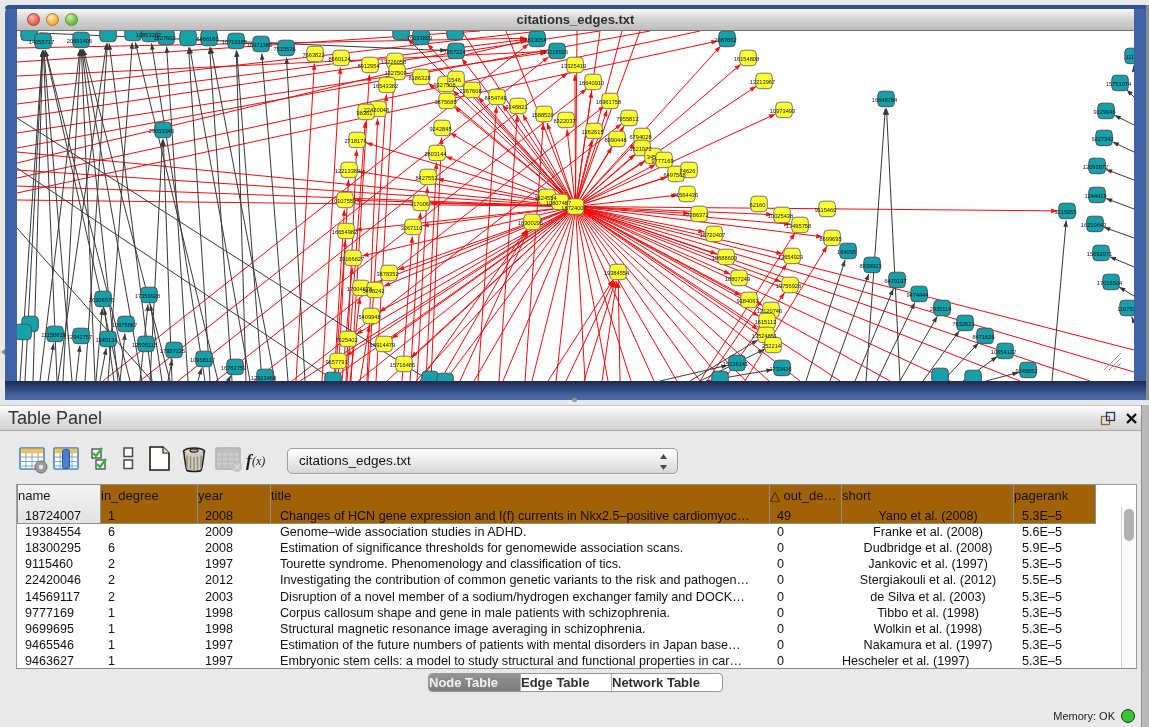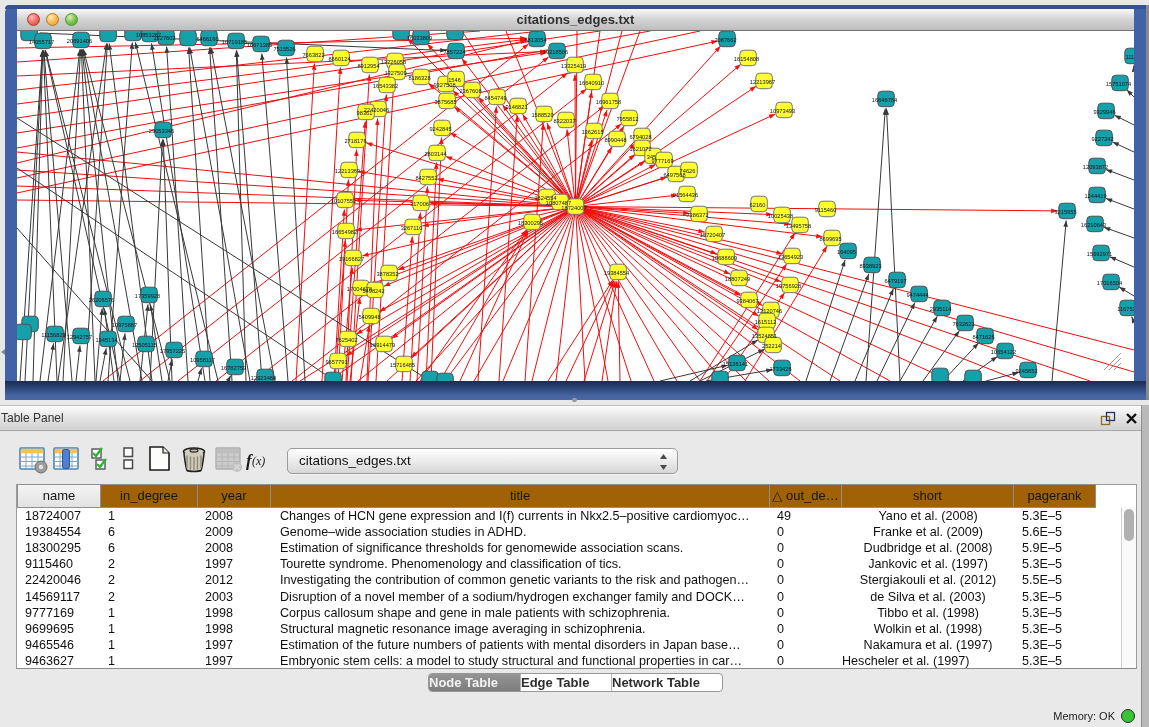--- a/index.html
+++ b/index.html
@@ -13,32 +13,32 @@
 #titlebar{left:17px;top:9px;width:1117px;height:22px;
  background:linear-gradient(#f9f9f9,#d6d6d6 45%,#bdbdbd);border-bottom:1px solid #717171;}
 #titlebar .tl{position:absolute;top:3.5px;width:13px;height:13px;border-radius:50%}
 #title{width:100%;text-align:center;font-size:13px;font-weight:bold;color:#303030;line-height:21px}
 #canvas{left:17px;top:31px;width:1117px;height:350px;background:#fff;overflow:hidden}
 #divdot{left:572px;top:398px;width:5px;height:4px;background:#9a9a9a;border-radius:2px}
 
 #ptitle{left:0;top:405px;width:1141px;height:26px;
  background:linear-gradient(#fdfdfd,#e3e3e3 50%,#d2d2d2);
  border-top:1px solid #c0c0c0;border-bottom:1px solid #a8a8a8;
- font-size:12px;color:#333;line-height:25px;padding-left:1px}
+ font-size:18px;color:#333;line-height:25px;padding-left:8px}
 #panelbg{left:0;top:432px;width:1141px;height:295px;background:#e9e9e9}
 #combo{left:287px;top:448px;width:391px;height:26px;border:1px solid #9b9b9b;border-radius:5px;
  background:linear-gradient(#ffffff,#e8e8e8 60%,#d6d6d6);
  font-size:13.5px;color:#111;line-height:24px;padding-left:11px;
  box-shadow:0 1px 1px rgba(255,255,255,.7)}
 #combo .steppers{position:absolute;right:8px;top:3px;font-size:9px;color:#333;line-height:9px;text-align:center}
 #tablewrap{left:16px;top:484px;width:1121px;height:185px;background:#fff;
  border:1px solid #9c9c9c;border-bottom:1px solid #8a8a8a;overflow:hidden}
-.hcell{position:absolute;top:484px;height:24px;border-right:1px solid #8f8f8f;
+.hcell{position:absolute;top:484px;height:40px;border-right:1px solid #8f8f8f;
  border-top:1px solid #8f8f8f;border-bottom:1px solid #8f8f8f;
- text-align:center;font-size:13px;color:#161616;line-height:21px}
+ font-size:13px;color:#161616;line-height:21px}
 .hc-gray{background:linear-gradient(#f4f4f4,#e2e2e2);border-left:1px solid #8f8f8f}
 .hc-blue{background:#a16207}
 .trow{position:absolute;left:0;width:1120px;height:16px;font-size:12.6px;color:#101010}
 .trow span{position:absolute;top:0;line-height:16px;white-space:nowrap}
 
 #sbar{left:1121px;top:507px;width:15px;height:161px;background:#fafafa;border-left:1px solid #d0d0d0}
 #sthumb{left:1123.5px;top:509px;width:10px;height:32px;background:#b0b0b0;border-radius:5px}
 
 #tabbar{left:428px;top:673px;width:295px;height:19px;border:1px solid #979797;border-radius:4px;
  background:#fff;font-size:13px;font-weight:bold;color:#2e2e2e;display:flex}
@@ -822,21 +822,21 @@
 <span style="left:777px">49</span>
 <span style="left:842px;width:172px;text-align:center">Yano et al. (2008)</span>
 <span style="left:1022px">5.3E–5</span>
 </div>
 <div class="trow" style="top:524.1px">
 <span style="left:25px">19384554</span>
 <span style="left:108px">6</span>
 <span style="left:205px">2009</span>
 <span style="left:280px">Genome–wide association studies in ADHD.</span>
 <span style="left:777px">0</span>
-<span style="left:842px;width:172px;text-align:center">Franke et al. (2009)</span>
+<span style="left:842px;width:172px;text-align:center">Franke et al. (2008)</span>
 <span style="left:1022px">5.6E–5</span>
 </div>
 <div class="trow" style="top:540.2px">
 <span style="left:25px">18300295</span>
 <span style="left:108px">6</span>
 <span style="left:205px">2008</span>
 <span style="left:280px">Estimation of significance thresholds for genomewide association scans.</span>
 <span style="left:777px">0</span>
 <span style="left:842px;width:172px;text-align:center">Dudbridge et al. (2008)</span>
 <span style="left:1022px">5.9E–5</span>

